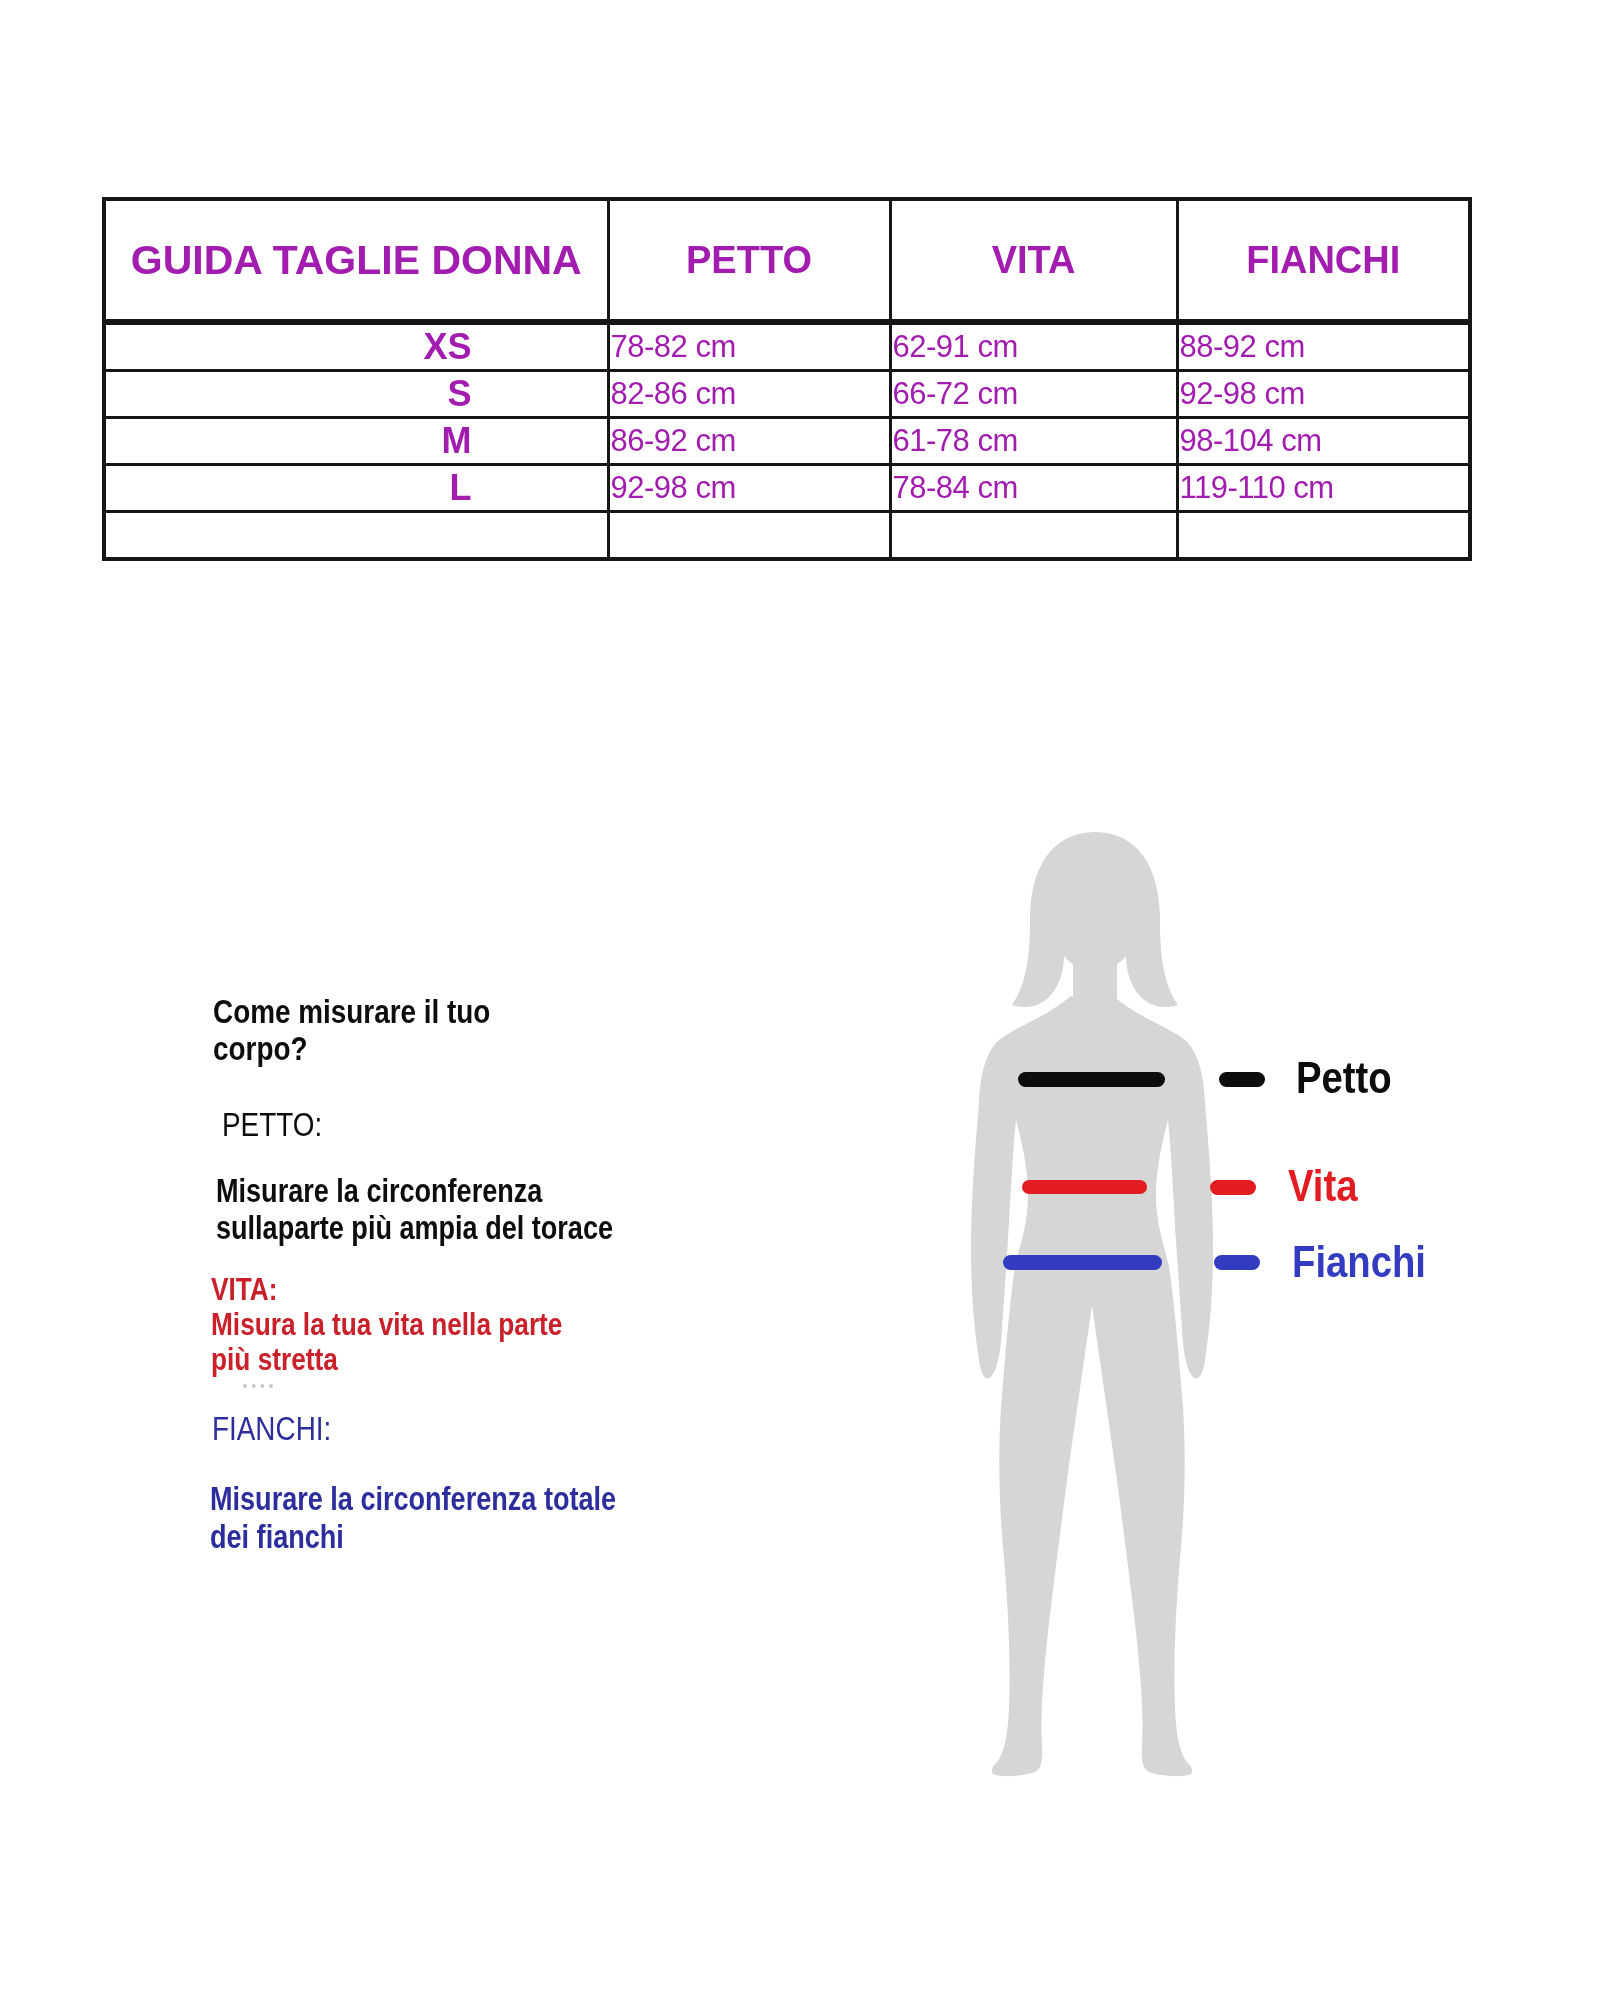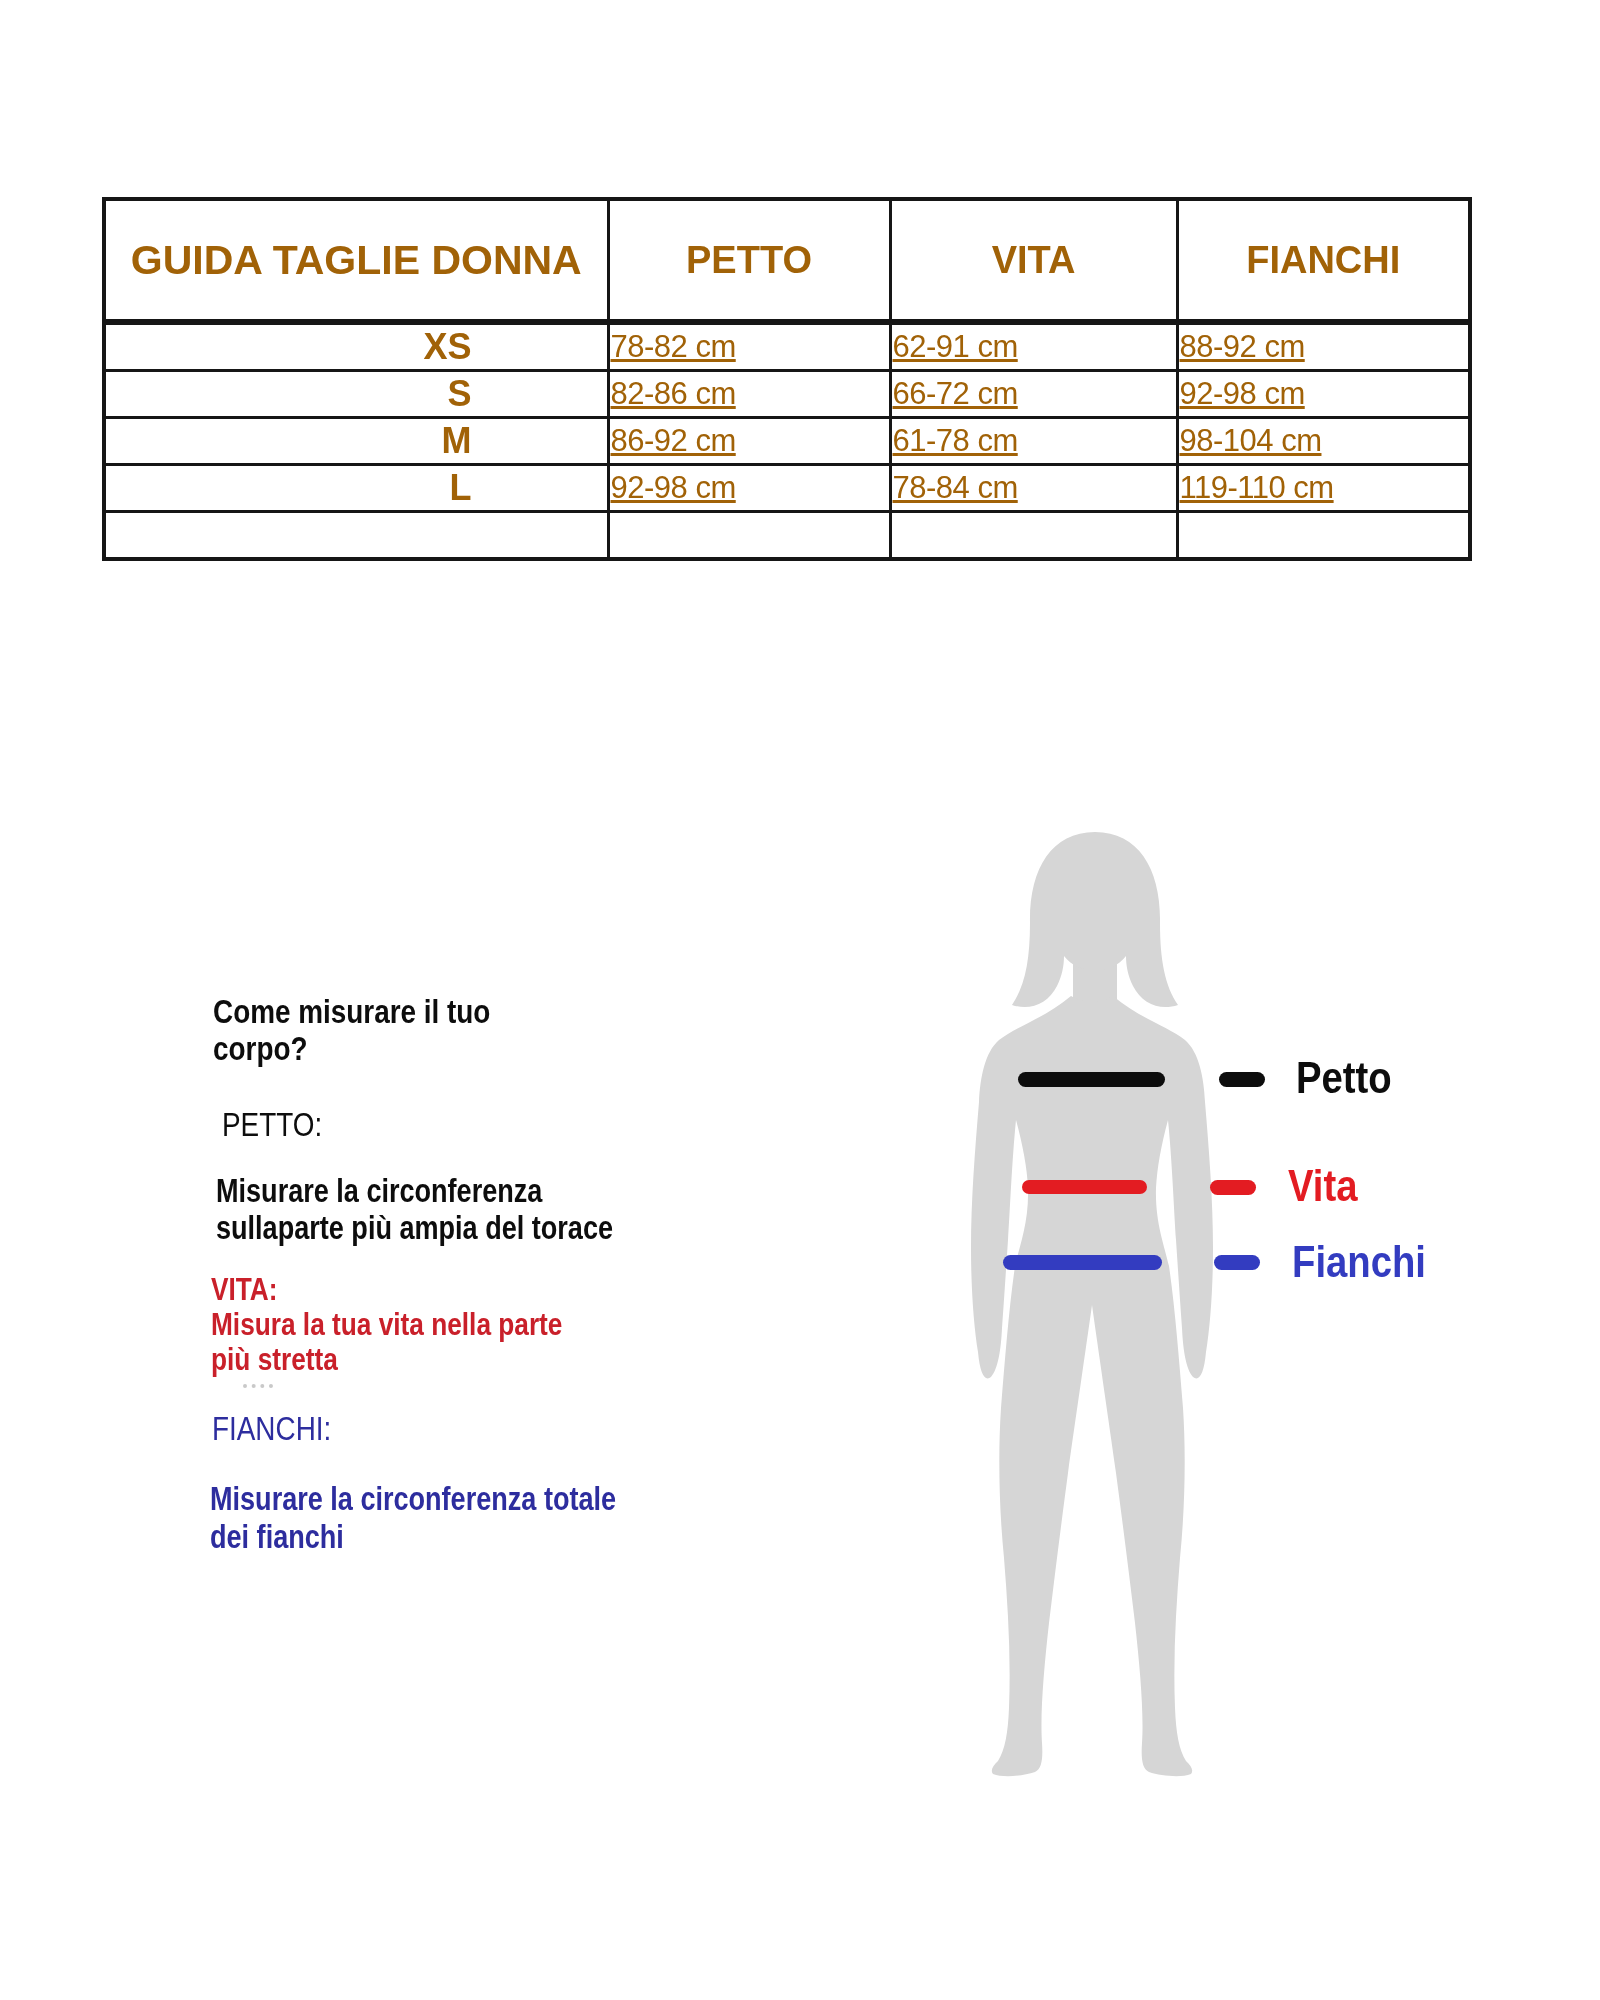--- a/index.html
+++ b/index.html
@@ -10,21 +10,21 @@
     overflow: hidden;
   }
   .stage { position: absolute; top: 0; left: 0; width: 1600px; height: 2000px; }
 
   
   table.size-table {
     position: absolute; left: 102px; top: 197px;
     width: 1366px;
     border-collapse: collapse; table-layout: fixed;
     border: 4px solid #161616;
-    color: #a16207;
+    color: #a21caf;
   }
   table.size-table th, table.size-table td {
     border: 3px solid #161616;
     overflow: hidden; white-space: nowrap;
   }
   table.size-table thead th {
     height: 116px;
     border-bottom: 6px solid #161616;
     font-weight: bold;
     text-align: center;
@@ -33,21 +33,21 @@
   th.col-guide { font-size: 41px; letter-spacing: 0px; }
   th.col-meas  { font-size: 38px; }
   table.size-table tbody tr { height: 47px; }
   td.size-cell {
     font-weight: bold; font-size: 36px;
     text-align: right; padding-right: 135px;
     vertical-align: middle;
   }
   td.val-cell {
     font-size: 31px; 
-    vertical-align: middle; letter-spacing: -0.5px; text-decoration: underline;
+    vertical-align: middle; letter-spacing: -0.5px;
   }
 
   
   .txt {
     position: absolute;
     white-space: pre-line;
     transform: scaleX(0.82);
     transform-origin: left top;
     line-height: 37px;
     color: #0d0d0d;

